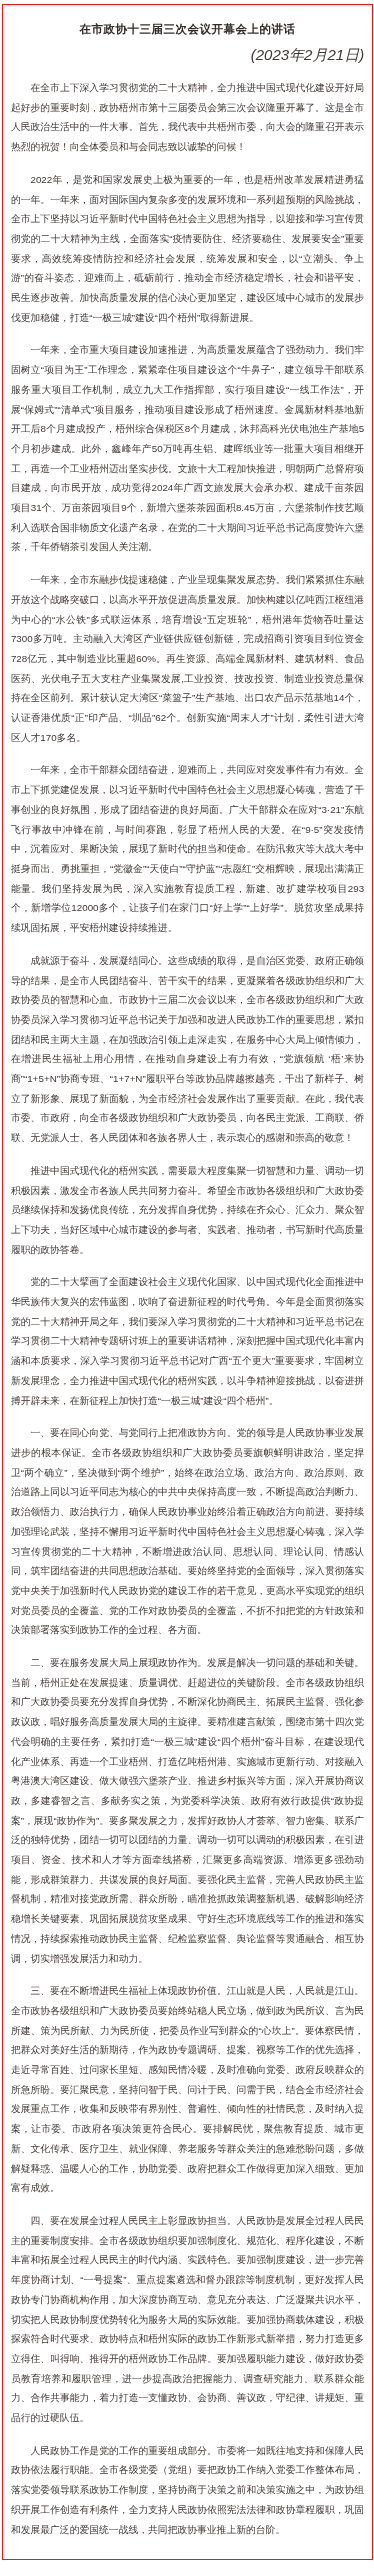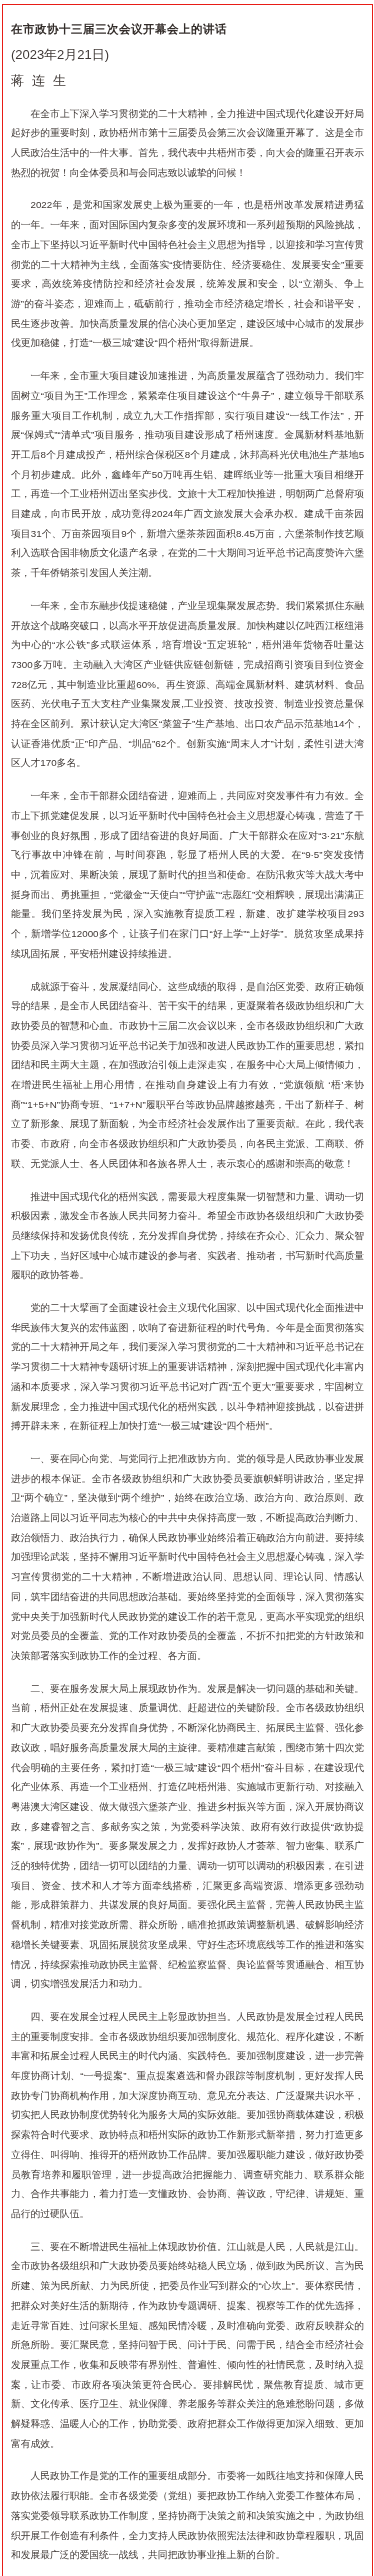--- a/index.html
+++ b/index.html
@@ -16,29 +16,31 @@
   .article-frame {
     margin: 3.8px 2.2px 0 2.2px;
     border: 1.6px solid #e81c16;
     box-sizing: border-box;
     padding: 12px 7.7px 14px 7.7px;
     background: #ffffff;
   }
   .article-title {
     font-size: 11.5px;
     font-weight: bold;
+    text-align: center;
     color: #332d2a;
     margin: 5.5px 0 8.7px 0;
     letter-spacing: 0.5px;
   }
   .article-meta {
-    text-align: left;
-    font-size: 13px;
+    text-align: right;
+    font-size: 15px;
     color: #3f3835;
     margin: 7.7px 0;
+    font-style: italic;
   }
   .article-author {
     letter-spacing: 2.2px;
     margin-bottom: 14px;
   }
   .greeting {
     font-size: 9.8px;
     line-height: 19.7px;
     color: #3f3835;
     margin: 18.6px 0 0 0;
@@ -55,31 +57,30 @@
     margin-bottom: 5.5px;
   }
 </style>
 </head>
 <body>
 
 <div class="page">
   <div class="article-frame">
     <h1 class="article-title">在市政协十三届三次会议开幕会上的讲话</h1>
     <div class="article-meta">(2023年2月21日)</div>
-    <div class="article-meta article-author">蒋 连 生</div>
     <p class="para">在全市上下深入学习贯彻党的二十大精神，全力推进中国式现代化建设开好局起好步的重要时刻，政协梧州市第十三届委员会第三次会议隆重开幕了。这是全市人民政治生活中的一件大事。首先，我代表中共梧州市委，向大会的隆重召开表示热烈的祝贺！向全体委员和与会同志致以诚挚的问候！</p>
     <p class="para">2022年，是党和国家发展史上极为重要的一年，也是梧州改革发展精进勇猛的一年。一年来，面对国际国内复杂多变的发展环境和一系列超预期的风险挑战，全市上下坚持以习近平新时代中国特色社会主义思想为指导，以迎接和学习宣传贯彻党的二十大精神为主线，全面落实“疫情要防住、经济要稳住、发展要安全”重要要求，高效统筹疫情防控和经济社会发展，统筹发展和安全，以“立潮头、争上游”的奋斗姿态，迎难而上，砥砺前行，推动全市经济稳定增长，社会和谐平安，民生逐步改善。加快高质量发展的信心决心更加坚定，建设区域中心城市的发展步伐更加稳健，打造“一极三城”建设“四个梧州”取得新进展。</p>
     <p class="para">一年来，全市重大项目建设加速推进，为高质量发展蕴含了强劲动力。我们牢固树立“项目为王”工作理念，紧紧牵住项目建设这个“牛鼻子”，建立领导干部联系服务重大项目工作机制，成立九大工作指挥部，实行项目建设“一线工作法”，开展“保姆式”“清单式”项目服务，推动项目建设形成了梧州速度。金属新材料基地新开工后8个月建成投产，梧州综合保税区8个月建成，沐邦高科光伏电池生产基地5个月初步建成。此外，鑫峰年产50万吨再生铝、建晖纸业等一批重大项目相继开工，再造一个工业梧州迈出坚实步伐。文旅十大工程加快推进，明朝两广总督府项目建成，向市民开放，成功竞得2024年广西文旅发展大会承办权。建成千亩茶园项目31个、万亩茶园项目9个，新增六堡茶茶园面积8.45万亩，六堡茶制作技艺顺利入选联合国非物质文化遗产名录，在党的二十大期间习近平总书记高度赞许六堡茶，千年侨销茶引发国人关注潮。</p>
     <p class="para">一年来，全市东融步伐提速稳健，产业呈现集聚发展态势。我们紧紧抓住东融开放这个战略突破口，以高水平开放促进高质量发展。加快构建以亿吨西江枢纽港为中心的“水公铁”多式联运体系，培育增设“五定班轮”，梧州港年货物吞吐量达7300多万吨。主动融入大湾区产业链供应链创新链，完成招商引资项目到位资金728亿元，其中制造业比重超60%。再生资源、高端金属新材料、建筑材料、食品医药、光伏电子五大支柱产业集聚发展,工业投资、技改投资、制造业投资总量保持在全区前列。累计获认定大湾区“菜篮子”生产基地、出口农产品示范基地14个，认证香港优质“正”印产品、“圳品”62个。创新实施“周末人才”计划，柔性引进大湾区人才170多名。</p>
     <p class="para">一年来，全市干部群众团结奋进，迎难而上，共同应对突发事件有力有效。全市上下抓党建促发展，以习近平新时代中国特色社会主义思想凝心铸魂，营造了干事创业的良好氛围，形成了团结奋进的良好局面。广大干部群众在应对“3·21”东航飞行事故中冲锋在前，与时间赛跑，彰显了梧州人民的大爱。在“9·5”突发疫情中，沉着应对、果断决策，展现了新时代的担当和使命。在防汛救灾等大战大考中挺身而出、勇挑重担，“党徽金”“天使白”“守护蓝”“志愿红”交相辉映，展现出满满正能量。我们坚持发展为民，深入实施教育提质工程，新建、改扩建学校项目293个，新增学位12000多个，让孩子们在家门口“好上学”“上好学”。脱贫攻坚成果持续巩固拓展，平安梧州建设持续推进。</p>
     <p class="para">成就源于奋斗，发展凝结同心。这些成绩的取得，是自治区党委、政府正确领导的结果，是全市人民团结奋斗、苦干实干的结果，更凝聚着各级政协组织和广大政协委员的智慧和心血。市政协十三届二次会议以来，全市各级政协组织和广大政协委员深入学习贯彻习近平总书记关于加强和改进人民政协工作的重要思想，紧扣团结和民主两大主题，在加强政治引领上走深走实，在服务中心大局上倾情倾力，在增进民生福祉上用心用情，在推动自身建设上有力有效，“党旗领航 ‘梧’来协商”“1+5+N”协商专班、“1+7+N”履职平台等政协品牌越擦越亮，干出了新样子、树立了新形象、展现了新面貌，为全市经济社会发展作出了重要贡献。在此，我代表市委、市政府，向全市各级政协组织和广大政协委员，向各民主党派、工商联、侨联、无党派人士、各人民团体和各族各界人士，表示衷心的感谢和崇高的敬意！</p>
     <p class="para">推进中国式现代化的梧州实践，需要最大程度集聚一切智慧和力量、调动一切积极因素，激发全市各族人民共同努力奋斗。希望全市政协各级组织和广大政协委员继续保持和发扬优良传统，充分发挥自身优势，持续在齐众心、汇众力、聚众智上下功夫，当好区域中心城市建设的参与者、实践者、推动者，书写新时代高质量履职的政协答卷。</p>
     <p class="para">党的二十大擘画了全面建设社会主义现代化国家、以中国式现代化全面推进中华民族伟大复兴的宏伟蓝图，吹响了奋进新征程的时代号角。今年是全面贯彻落实党的二十大精神开局之年，我们要深入学习贯彻党的二十大精神和习近平总书记在学习贯彻二十大精神专题研讨班上的重要讲话精神，深刻把握中国式现代化丰富内涵和本质要求，深入学习贯彻习近平总书记对广西“五个更大”重要要求，牢固树立新发展理念，全力推进中国式现代化的梧州实践，以斗争精神迎接挑战，以奋进拼搏开辟未来，在新征程上加快打造“一极三城”建设“四个梧州”。</p>
     <p class="para">一、要在同心向党、与党同行上把准政协方向。党的领导是人民政协事业发展进步的根本保证。全市各级政协组织和广大政协委员要旗帜鲜明讲政治，坚定捍卫“两个确立”，坚决做到“两个维护”，始终在政治立场、政治方向、政治原则、政治道路上同以习近平同志为核心的中共中央保持高度一致，不断提高政治判断力、政治领悟力、政治执行力，确保人民政协事业始终沿着正确政治方向前进。要持续加强理论武装，坚持不懈用习近平新时代中国特色社会主义思想凝心铸魂，深入学习宣传贯彻党的二十大精神，不断增进政治认同、思想认同、理论认同、情感认同，筑牢团结奋进的共同思想政治基础。要始终坚持党的全面领导，深入贯彻落实党中央关于加强新时代人民政协党的建设工作的若干意见，更高水平实现党的组织对党员委员的全覆盖、党的工作对政协委员的全覆盖，不折不扣把党的方针政策和决策部署落实到政协工作的全过程、各方面。</p>
     <p class="para">二、要在服务发展大局上展现政协作为。发展是解决一切问题的基础和关键。当前，梧州正处在发展提速、质量调优、赶超进位的关键阶段。全市各级政协组织和广大政协委员要充分发挥自身优势，不断深化协商民主、拓展民主监督、强化参政议政，唱好服务高质量发展大局的主旋律。要精准建言献策，围绕市第十四次党代会明确的主要任务，紧扣打造“一极三城”建设“四个梧州”奋斗目标，在建设现代化产业体系、再造一个工业梧州、打造亿吨梧州港、实施城市更新行动、对接融入粤港澳大湾区建设、做大做强六堡茶产业、推进乡村振兴等方面，深入开展协商议政，多建睿智之言、多献务实之策，为党委科学决策、政府有效行政提供“政协提案”，展现“政协作为”。要多聚发展之力，发挥好政协人才荟萃、智力密集、联系广泛的独特优势，团结一切可以团结的力量、调动一切可以调动的积极因素，在引进项目、资金、技术和人才等方面牵线搭桥，汇聚更多高端资源、增添更多强劲动能，形成群策群力、共谋发展的良好局面。要强化民主监督，完善人民政协民主监督机制，精准对接党政所需、群众所盼，瞄准抢抓政策调整新机遇、破解影响经济稳增长关键要素、巩固拓展脱贫攻坚成果、守好生态环境底线等工作的推进和落实情况，持续探索推动政协民主监督、纪检监察监督、舆论监督等贯通融合、相互协调，切实增强发展活力和动力。</p>
+    <p class="para">三、要在不断增进民生福祉上体现政协价值。江山就是人民，人民就是江山。全市政协各级组织和广大政协委员要始终站稳人民立场，做到政为民所议、言为民所建、策为民所献、力为民所使，把委员作业写到群众的“心坎上”。要体察民情，把群众对美好生活的新期待，作为政协专题调研、提案、视察等工作的优先选择，走近寻常百姓、过问家长里短、感知民情冷暖，及时准确向党委、政府反映群众的所急所盼。要汇聚民意，坚持问智于民、问计于民、问需于民，结合全市经济社会发展重点工作，收集和反映带有界别性、普遍性、倾向性的社情民意，及时纳入提案，让市委、市政府各项决策更符合民心。要排解民忧，聚焦教育提质、城市更新、文化传承、医疗卫生、就业保障、养老服务等群众关注的急难愁盼问题，多做解疑释惑、温暖人心的工作，协助党委、政府把群众工作做得更加深入细致、更加富有成效。</p>
     <p class="para">四、要在发展全过程人民民主上彰显政协担当。人民政协是发展全过程人民民主的重要制度安排。全市各级政协组织要加强制度化、规范化、程序化建设，不断丰富和拓展全过程人民民主的时代内涵、实践特色。要加强制度建设，进一步完善年度协商计划、“一号提案”、重点提案遴选和督办跟踪等制度机制，更好发挥人民政协专门协商机构作用，加大深度协商互动、意见充分表达、广泛凝聚共识水平，切实把人民政协制度优势转化为服务大局的实际效能。要加强协商载体建设，积极探索符合时代要求、政协特点和梧州实际的政协工作新形式新举措，努力打造更多立得住、叫得响、推得开的梧州政协工作品牌。要加强履职能力建设，做好政协委员教育培养和履职管理，进一步提高政治把握能力、调查研究能力、联系群众能力、合作共事能力，着力打造一支懂政协、会协商、善议政，守纪律、讲规矩、重品行的过硬队伍。</p>
-    <p class="para">三、要在不断增进民生福祉上体现政协价值。江山就是人民，人民就是江山。全市政协各级组织和广大政协委员要始终站稳人民立场，做到政为民所议、言为民所建、策为民所献、力为民所使，把委员作业写到群众的“心坎上”。要体察民情，把群众对美好生活的新期待，作为政协专题调研、提案、视察等工作的优先选择，走近寻常百姓、过问家长里短、感知民情冷暖，及时准确向党委、政府反映群众的所急所盼。要汇聚民意，坚持问智于民、问计于民、问需于民，结合全市经济社会发展重点工作，收集和反映带有界别性、普遍性、倾向性的社情民意，及时纳入提案，让市委、市政府各项决策更符合民心。要排解民忧，聚焦教育提质、城市更新、文化传承、医疗卫生、就业保障、养老服务等群众关注的急难愁盼问题，多做解疑释惑、温暖人心的工作，协助党委、政府把群众工作做得更加深入细致、更加富有成效。</p>
     <p class="para">人民政协工作是党的工作的重要组成部分。市委将一如既往地支持和保障人民政协依法履行职能。全市各级党委（党组）要把政协工作纳入党委工作整体布局，落实党委领导联系政协工作制度，坚持协商于决策之前和决策实施之中，为政协组织开展工作创造有利条件，全力支持人民政协依照宪法法律和政协章程履职，巩固和发展最广泛的爱国统一战线，共同把政协事业推上新的台阶。</p>
 
   </div>
 
 </div>
 
 
 </body></html>

